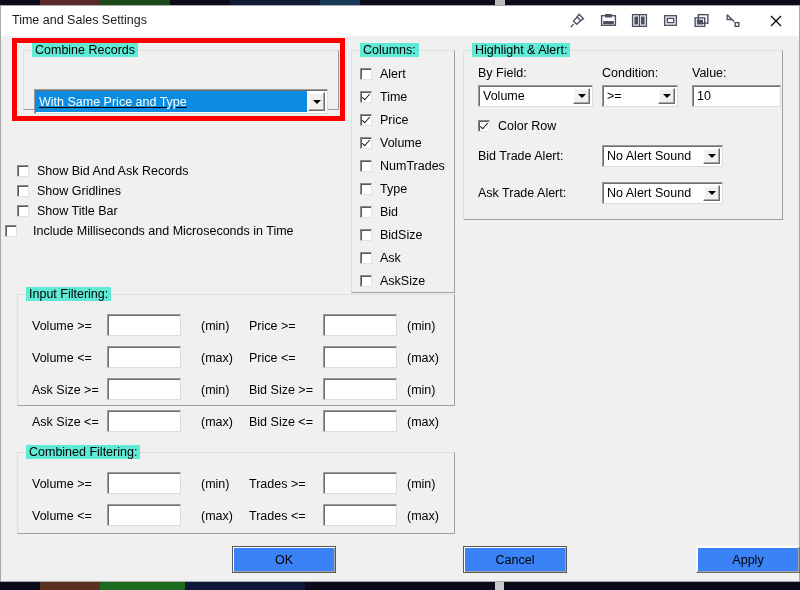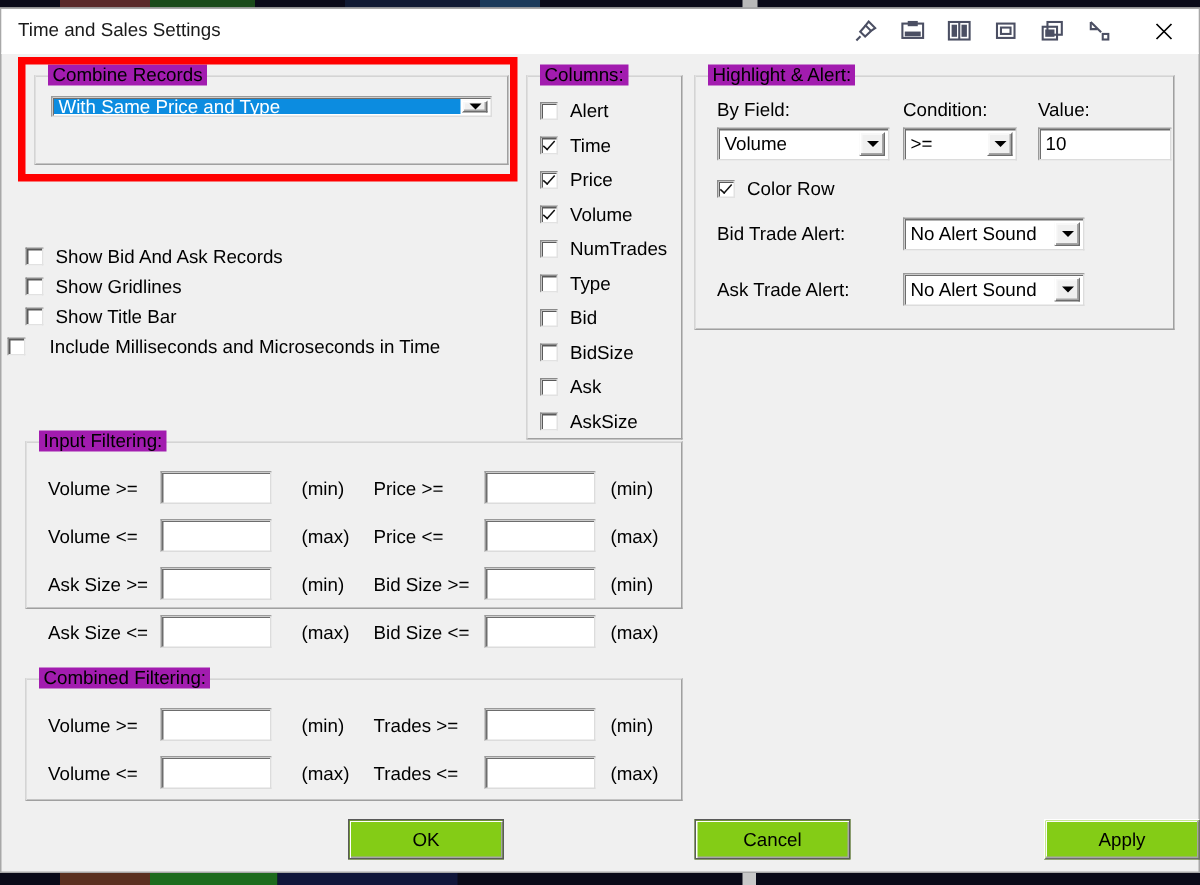--- a/index.html
+++ b/index.html
@@ -99,21 +99,21 @@
     inset: -1px;
     border: 1px solid #a0a0a0;
     border-top-color: #dfdfdf;
     border-left-color: #dfdfdf;
     pointer-events: none;
   }
   .group-label {
     position: absolute;
     top: -8px;
     left: 8px;
-    background: #a21caf;
+    background: #5eead4;
     padding: 0 3px;
     font-size: 12.5px;
     color: #000;
     white-space: nowrap;
     z-index: 2;
   }
 
   .lbl {
     position: absolute;
     font-size: 12.5px;
@@ -221,21 +221,21 @@
   .combo-arrow {
     width: 0;
     height: 0;
     border-left: 4px solid transparent;
     border-right: 4px solid transparent;
     border-top: 4px solid #000;
   }
 
   .btn {
     position: absolute;
-    background: #84cc16;
+    background: #3b82f6;
     border: 1px solid #ffffff;
     border-right-color: #6d6d6d;
     border-bottom-color: #6d6d6d;
     box-shadow: inset -1px -1px 0 #a6a6a6, inset 1px 1px 0 #fbfbfb;
     box-sizing: border-box;
     font-size: 12.5px;
     font-family: "Liberation Sans", sans-serif;
     color: #000;
     cursor: pointer;
     display: flex;
@@ -331,21 +331,21 @@
       <div class="close-btn">
         <svg width="14" height="14" viewBox="0 0 14 14">
           <path d="M2 2 L12 12 M12 2 L2 12" stroke="#000" stroke-width="1.15" fill="none"></path>
         </svg>
       </div>
     </div>
 
     <div class="group" style="left:22px; top:44px; width:316px; height:60px;">
       <div class="group-inner"></div>
       <div class="group-label">Combine Records</div>
-      <div class="combo selected" style="left:10px; top:13px; width:294px; height:14px;">
+      <div class="combo selected" style="left:10px; top:38px; width:294px; height:25px;text-decoration:underline;">
         <div class="combo-text">With Same Price and Type</div>
         <div class="combo-btn">
           <span class="combo-arrow"></span>
         </div>
       </div>
     </div>
 
     <div class="cb-row" style="left:16px; top:158px;">
       <span class="cb-box"></span>
       <span class="cb-label">Show Bid And Ask Records</span>

